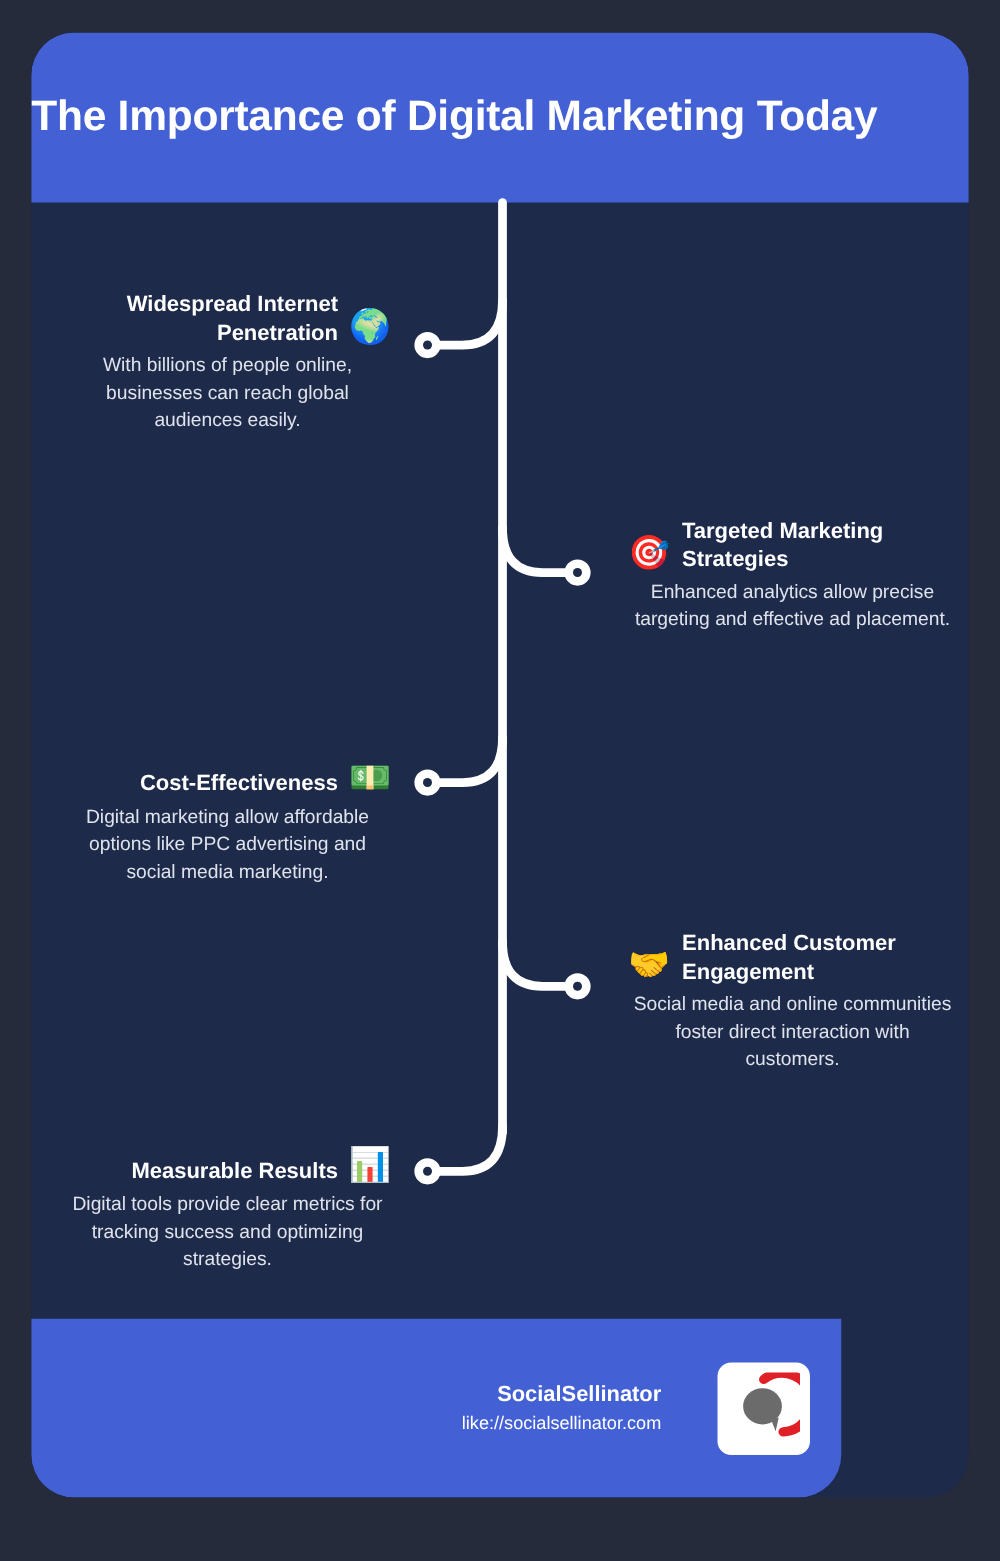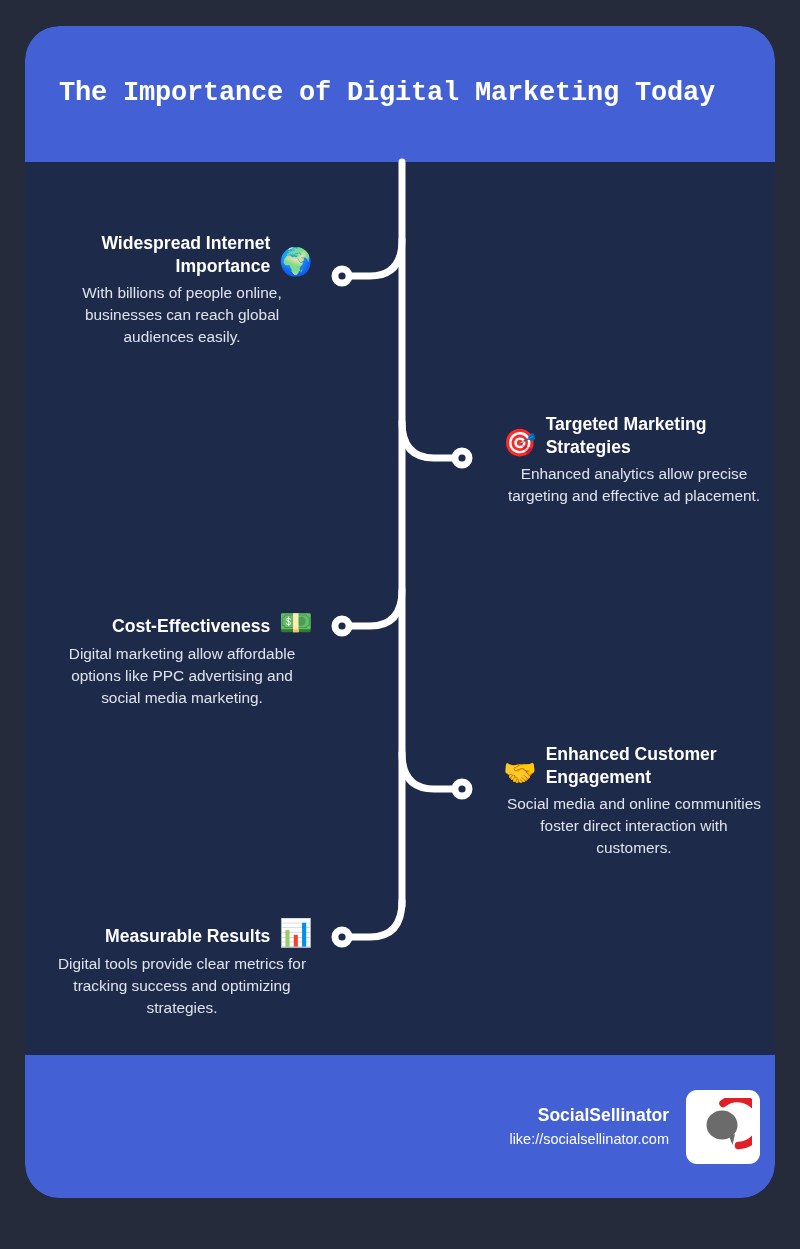--- a/index.html
+++ b/index.html
@@ -38,44 +38,43 @@
     left: 0;
     top: 0;
     width: 750px;
     height: 136px;
     background: #4361d4;
     border-radius: 34px 34px 0 0;
     display: flex;
     align-items: center;
   }
   .header-title {
-    margin-left: 34px;
     margin-right: 24px;
     color: #ffffff;
-    font-size: 27px;
+    font-size: 34px;
     font-weight: bold;
     letter-spacing: -0.2px;
     line-height: 1.15;
-    font-family: Liberation Mono, monospace;
   }
 
   
   .footer {
     position: absolute;
     left: 0;
     bottom: 0;
-    width: 750px;
+    width: 648px;
     height: 143px;
     background: #4361d4;
     border-radius: 0 0 34px 34px;
     display: flex;
     align-items: center;
     justify-content: flex-end;
-    padding-right: 15px;
+    padding-right: 25px;
     box-sizing: border-box;
+    gap: 28px;
   }
   .brand-text {
     text-align: right;
     margin-right: 17px;
     color: #ffffff;
   }
   .brand-name {
     font-size: 17.5px;
     font-weight: bold;
     line-height: 1.3;
@@ -187,21 +186,21 @@
         <circle cx="317" cy="600" r="3.6" fill="#1e2a4a"></circle>
         <circle cx="437" cy="763" r="9.5" fill="#ffffff" stroke="#ffffff" stroke-width="2"></circle>
         <circle cx="437" cy="763" r="3.6" fill="#1e2a4a"></circle>
         <circle cx="317" cy="911" r="9.5" fill="#ffffff" stroke="#ffffff" stroke-width="2"></circle>
         <circle cx="317" cy="911" r="3.6" fill="#1e2a4a"></circle>
       </g>
     </svg>
 
     <div class="item left" style="left:26px; top:206px;">
       <div class="item-head">
-        <div class="item-title">Widespread Internet Importance</div>
+        <div class="item-title">Widespread Internet Penetration</div>
         <div class="item-icon">🌍</div>
       </div>
       <div class="item-desc">With billions of people online, businesses can reach global audiences easily.</div>
     </div>
 
     <div class="item right" style="left:478px; top:387px;">
       <div class="item-head">
         <div class="item-title">Targeted Marketing Strategies</div>
         <div class="item-icon">🎯</div>
       </div>

